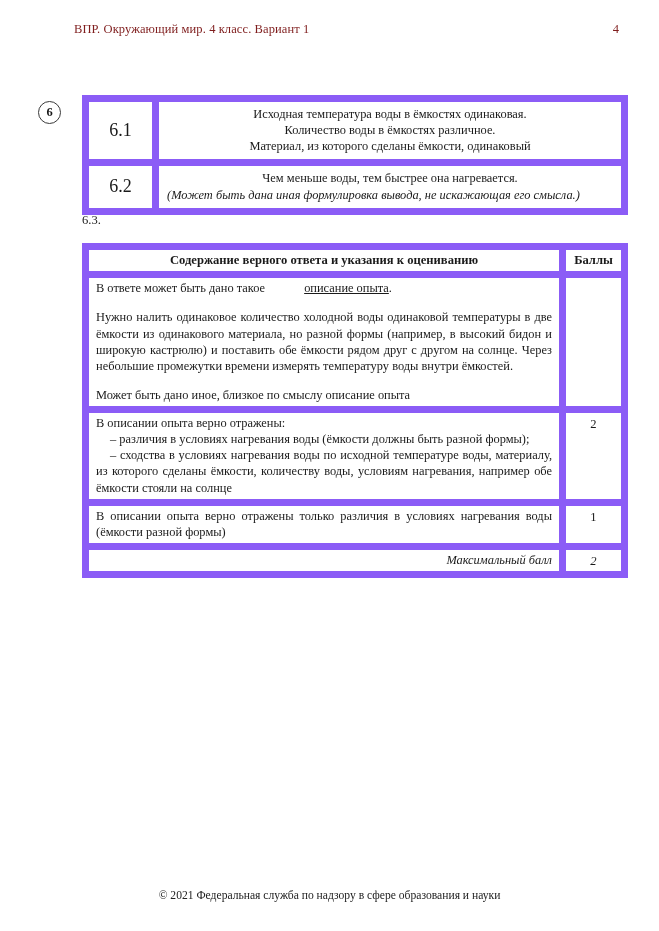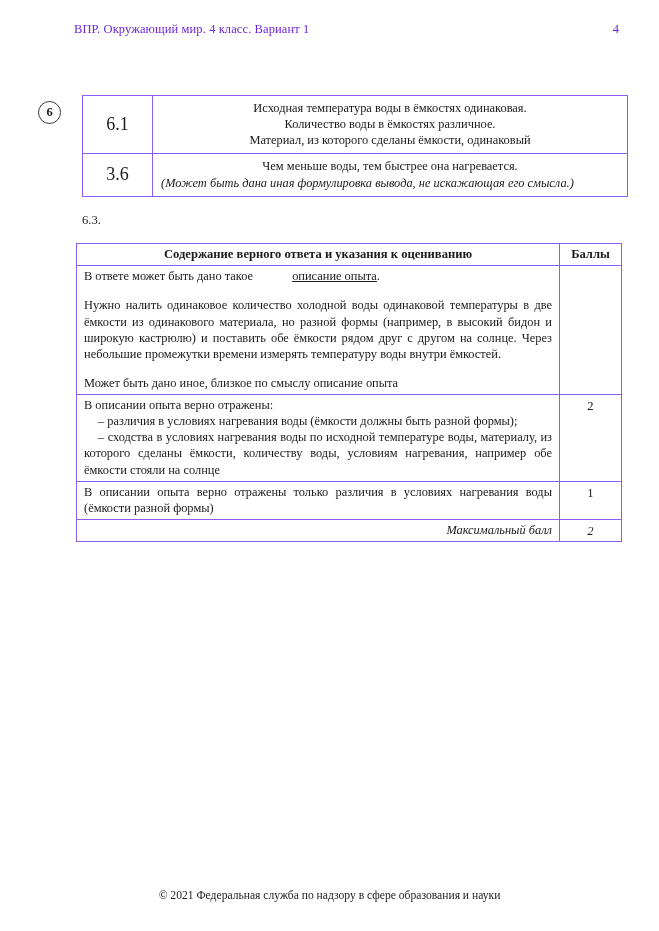--- a/index.html
+++ b/index.html
@@ -26,21 +26,21 @@
   .header {
     position: absolute;
     top: 22px;
     left: 74px;
     right: 40px;
     height: 18px;
     display: flex;
     align-items: baseline;
     justify-content: space-between;
     font-size: 12.5px;
-    color: #6d28d9;
+    color: #7f1d1d;
   }
   .header-title { white-space: nowrap; letter-spacing: .1px; }
   .header-page  { font-size: 12.5px; }
 
   
   .q-circle {
     position: absolute;
     left: 38px;
     top: 101px;
     width: 23px;
@@ -57,21 +57,21 @@
   }
 
   
   table {
     border-collapse: collapse;
     table-layout: fixed;
     font-size: 12.4px;
     line-height: 1.30;
   }
   table td, table th {
-    border: 1px solid #8b5cf6;
+    border: 7px solid #8b5cf6;
     padding: 2px 5px;
     vertical-align: top;
     box-sizing: border-box;
   }
 
   
   .table-answers {
     position: absolute;
     left: 82px;
     top: 95px;
@@ -101,21 +101,21 @@
   .sub-label {
     position: absolute;
     left: 82px;
     top: 213px;
     font-size: 12.6px;
   }
 
   
   .table-rubric {
     position: absolute;
-    left: 76px;
+    left: 82px;
     top: 243px;
     width: 546px;
   }
   .table-rubric .col-score { width: 62px; }
   .table-rubric th {
     text-align: center;
     font-weight: bold;
     font-size: 12.6px;
     padding: 2px 4px 3px 4px;
     vertical-align: middle;
@@ -178,21 +178,21 @@
     <tbody>
       <tr>
         <td class="cell-label">6.1</td>
         <td class="cell-body">
           <div class="ans-line">Исходная температура воды в ёмкостях одинаковая.</div>
           <div class="ans-line">Количество воды в ёмкостях различное.</div>
           <div class="ans-line">Материал, из которого сделаны ёмкости, одинаковый</div>
         </td>
       </tr>
       <tr>
-        <td class="cell-label">3.6</td>
+        <td class="cell-label">6.2</td>
         <td class="cell-body">
           <div class="ans-line">Чем меньше воды, тем быстрее она нагревается.</div>
           <div class="ans-note">(Может быть дана иная формулировка вывода, не искажающая его смысла.)</div>
         </td>
       </tr>
     </tbody>
   </table>
 
   <div class="sub-label">6.3.</div>
 

